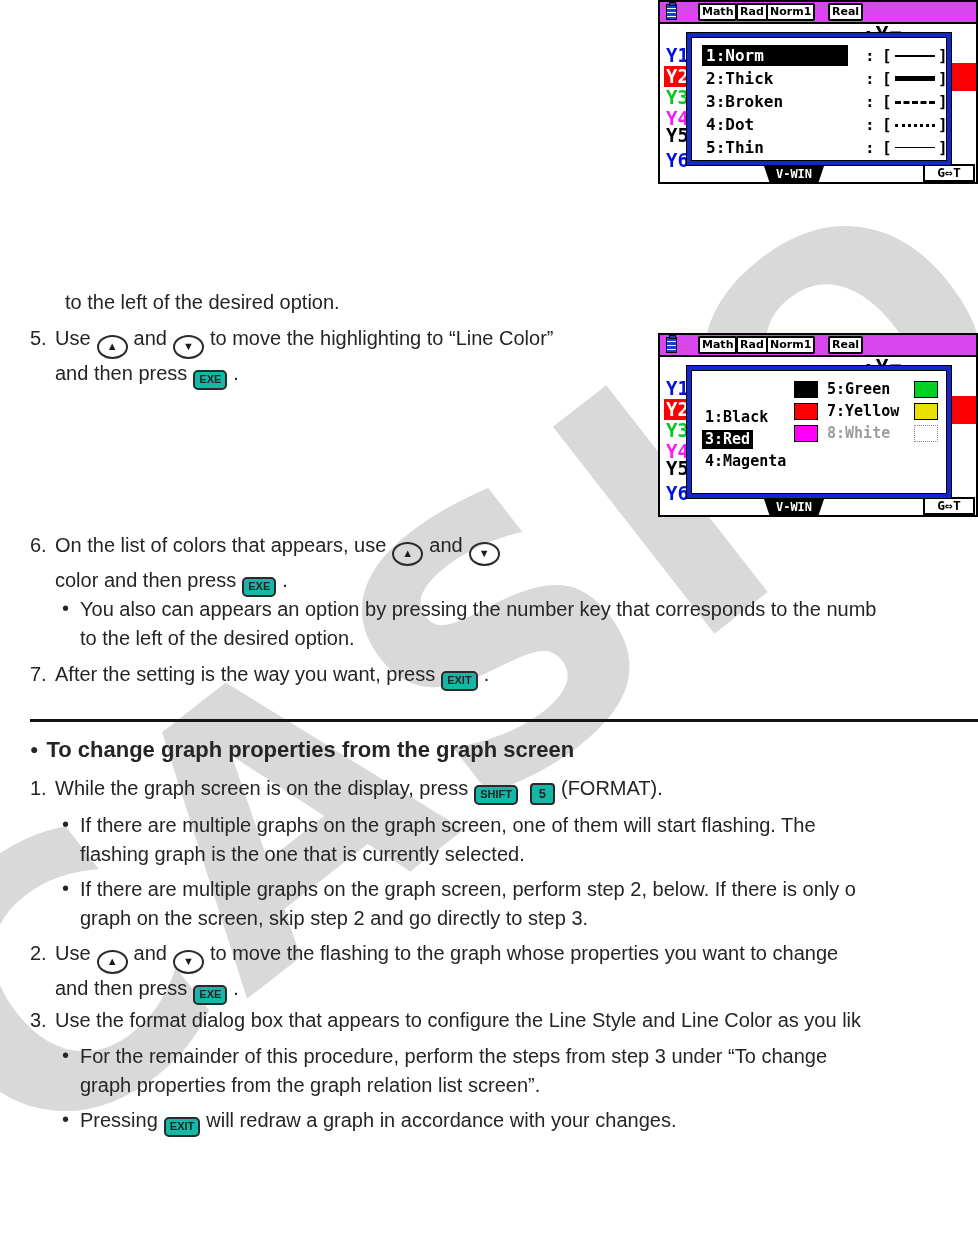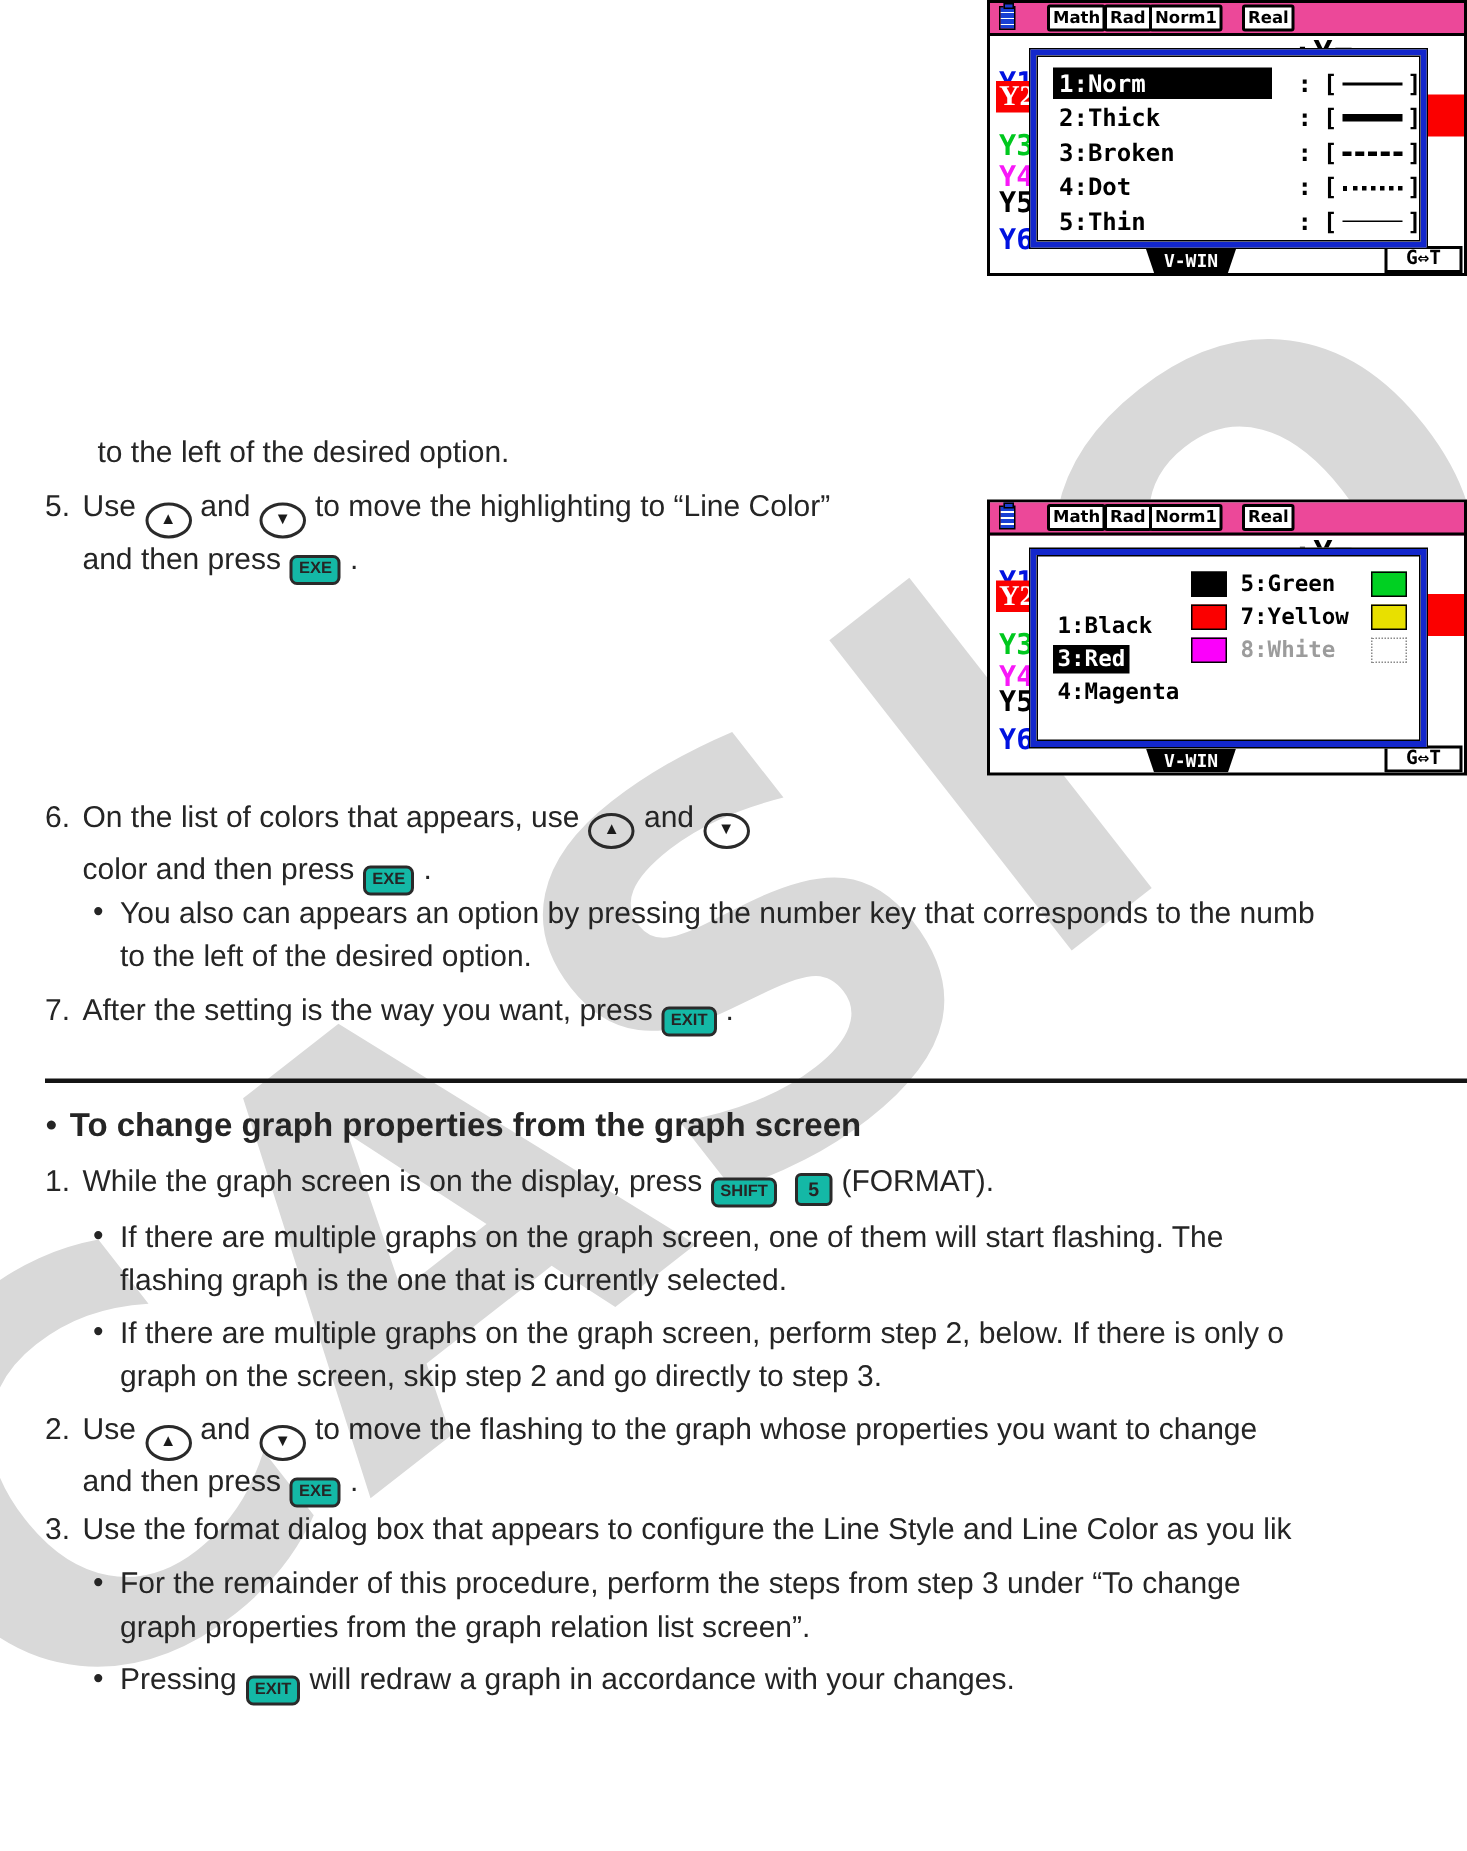--- a/index.html
+++ b/index.html
@@ -24,31 +24,31 @@
   .akey .ag{display:block;font-size:11px;line-height:19px;color:#1b1b1b;}
   .kcap{display:inline-block;border:2px solid #2a2a2a;border-radius:5px;background:#14b8a6;
         font-weight:bold;font-size:11px;height:16px;line-height:15px;padding:0 4px;
         vertical-align:-3px;margin:0 6px;letter-spacing:0;}
   .k5{border-radius:4px;width:13px;text-align:center;font-size:13px;height:18px;line-height:17px;}
   
   .calc{position:absolute;left:658px;width:316px;height:180px;border:2px solid #000;
         background:#fff;z-index:3;font-family:"DejaVu Sans Mono",monospace;}
   #calc1{top:0px;}
   #calc2{top:333px;}
-  .sbar{position:absolute;left:0;top:0;width:100%;height:20px;border-bottom:2px solid #000;background:#ec4899;}
+  .sbar{position:absolute;left:0;top:0;width:100%;height:20px;border-bottom:2px solid #000;background:#d946ef;}
   .batt{position:absolute;left:6px;top:2px;width:9px;height:14px;border:1px solid #000;
         background:repeating-linear-gradient(to bottom,#1a3fd4 0 3px,#ffffff 3px 4px);}
   .batt:before{content:"";position:absolute;left:2px;top:-3px;width:5px;height:2px;background:#1a3fd4;border:1px solid #000;}
   .badge{position:absolute;top:1px;height:14px;line-height:14px;border:2px solid #000;border-radius:2px;
          background:#fff;color:#000;font-weight:bold;font-size:11px;padding:0 2px;font-family:"DejaVu Sans",sans-serif;}
   .bd0{left:38px;} .bd1{left:76px;} .bd2{left:106px;} .bdr{left:168px;}
   .gf-title{position:absolute;left:4px;top:21px;font-weight:bold;font-size:21px;letter-spacing:1px;color:#000;white-space:pre;}
   .gf-y{position:absolute;left:198px;top:0;}
   .ylab{position:absolute;left:4px;font-weight:bold;font-size:19px;line-height:21px;padding:0 2px;}
-  .y0{top:43px;} .y1{top:52px;font-family:Liberation Serif, serif;} .y2{top:85px;} .y3{top:106px;} .y4{top:123px;} .y5{top:148px;}
+  .y0{top:43px;} .y1{top:64px;} .y2{top:85px;} .y3{top:106px;} .y4{top:123px;} .y5{top:148px;}
   .redsq{position:absolute;left:290px;top:61px;width:26px;height:28px;background:#fb0000;}
   
   .dlg{position:absolute;left:26px;top:30px;width:266px;height:134px;border:1px solid #000;background:#fff;z-index:4;box-sizing:border-box;padding-left:43px;}
   .dlg-in{position:absolute;inset:0;border:4px solid #1327cc;}
   .dlg-c{position:absolute;inset:0;border:1px solid #000;background:#fff;overflow:hidden;}
   
   .sbox{padding:7px 0 0 10px;}
   .srow{position:relative;height:23px;font-weight:bold;font-size:16px;line-height:21px;color:#000;}
   .slabel{display:inline-block;width:138px;padding:0 4px;}
   .sel{background:#000;color:#fff;}

